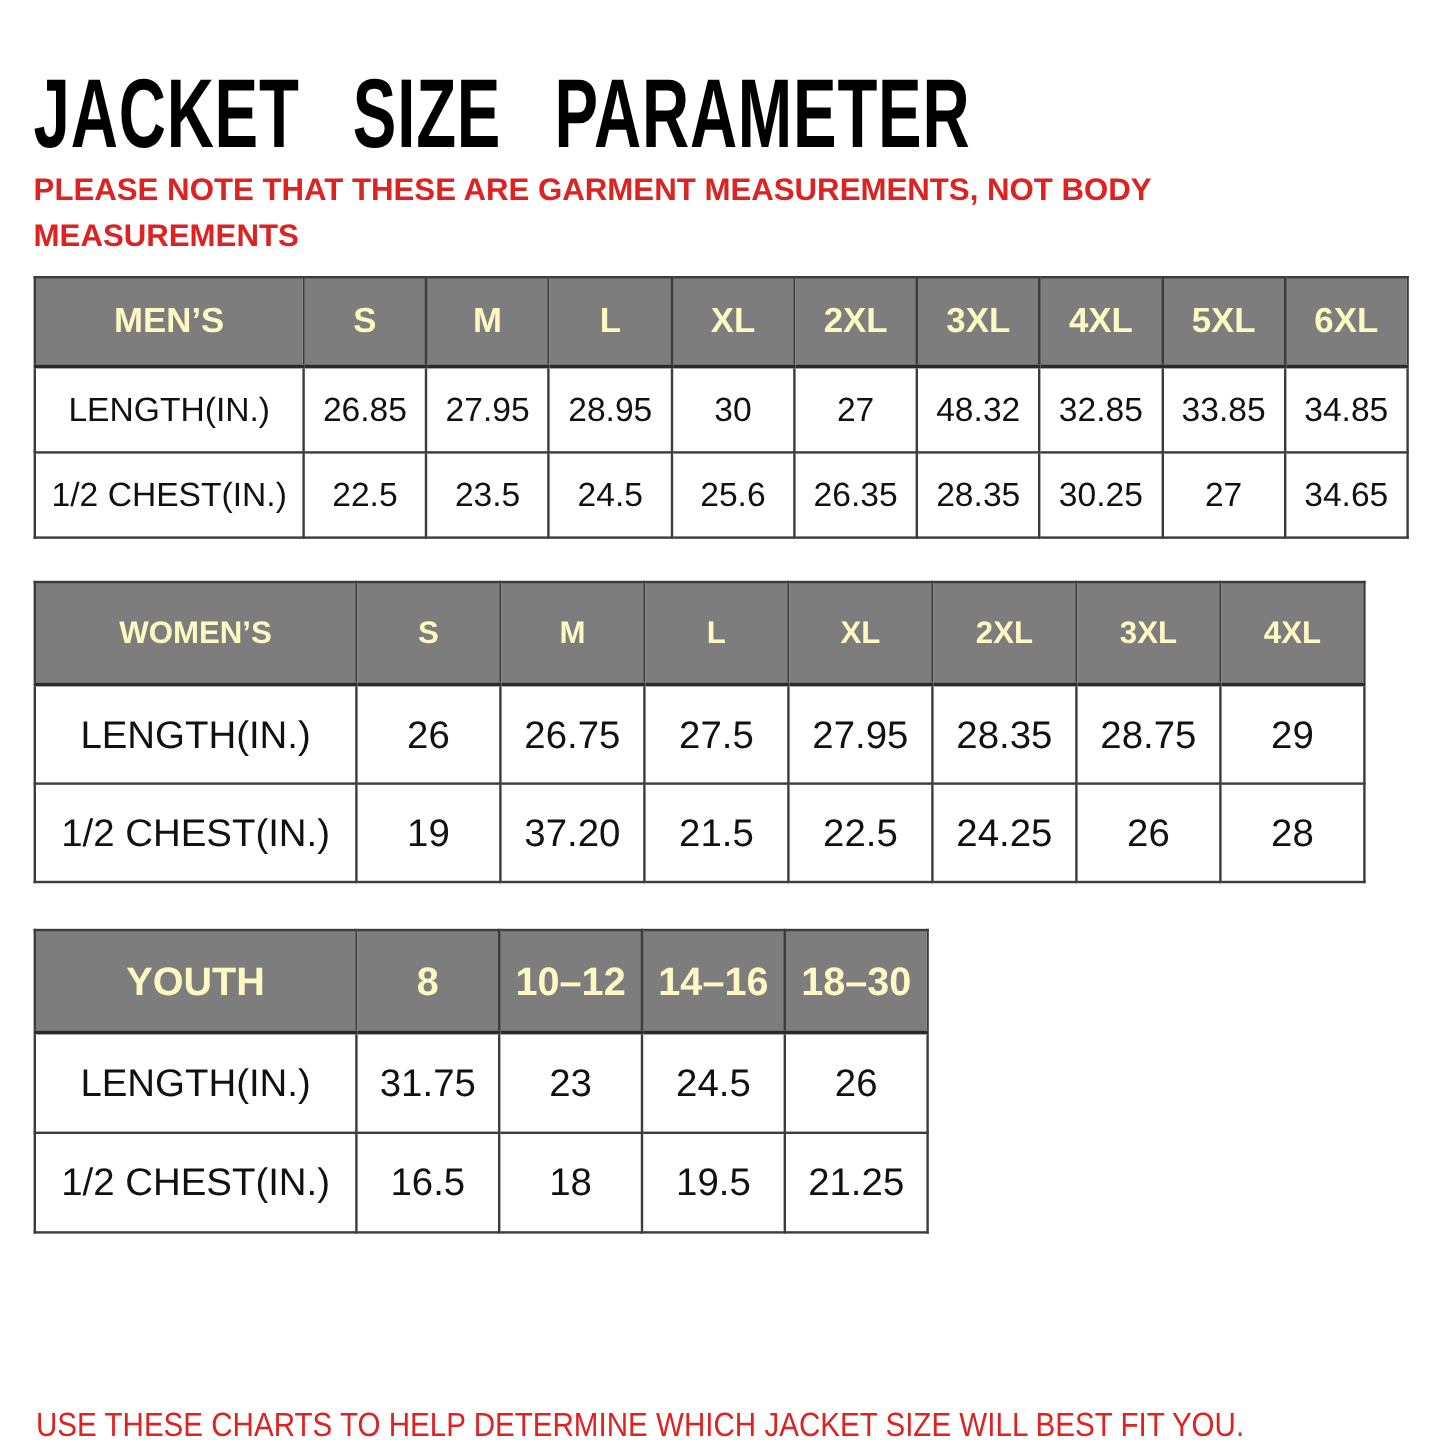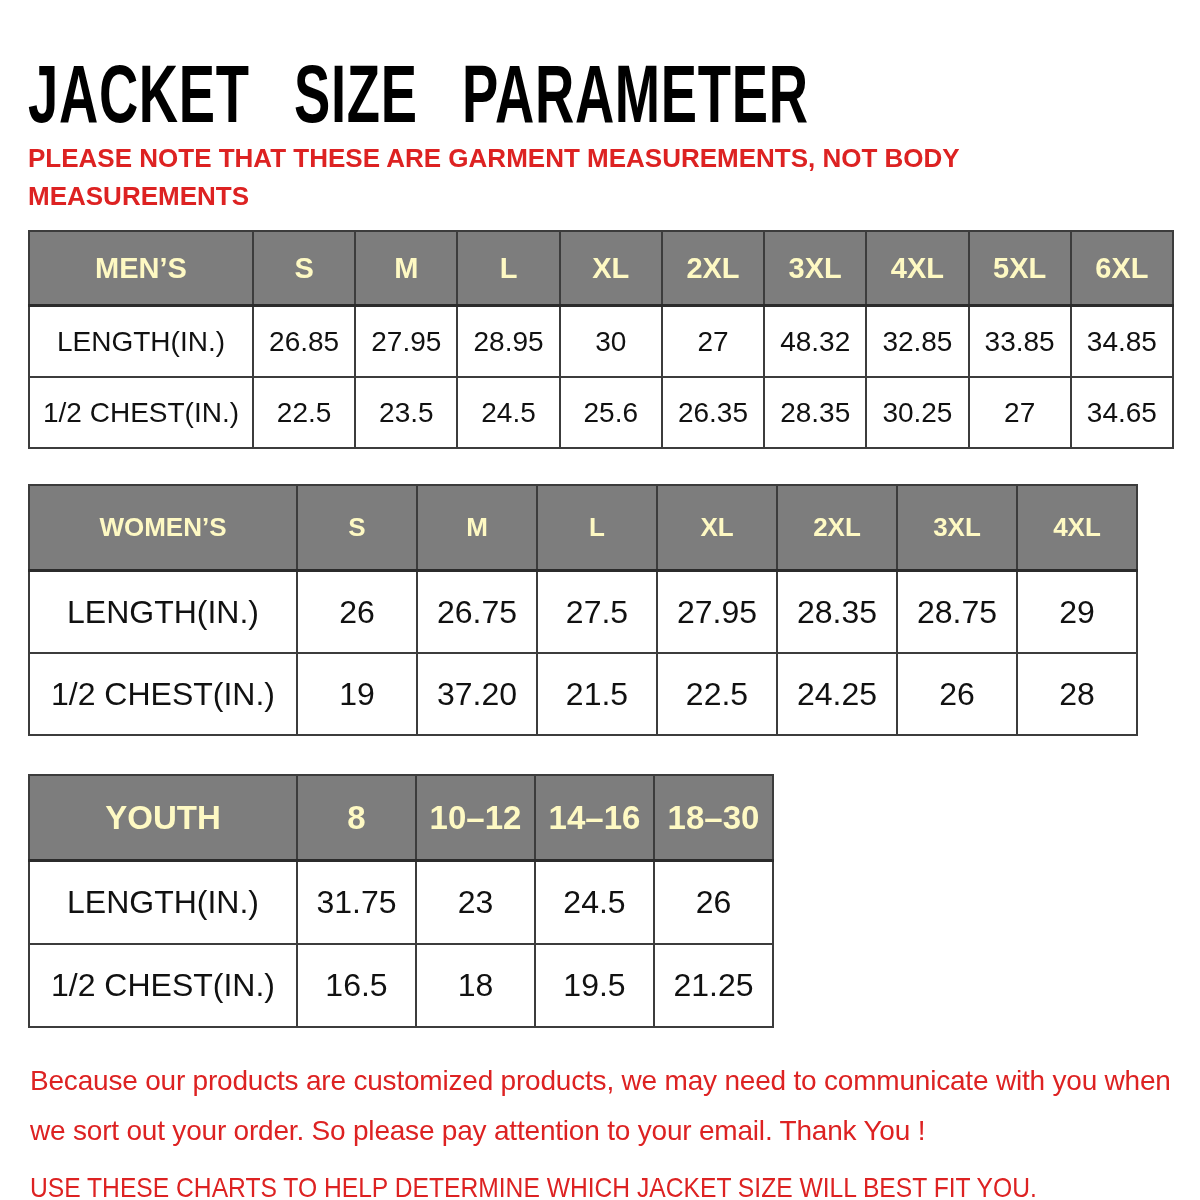--- a/index.html
+++ b/index.html
@@ -208,15 +208,14 @@
         <tr>
           <td class="col-label">1/2 CHEST(IN.)</td>
           <td>16.5</td>
           <td>18</td>
           <td>19.5</td>
           <td>21.25</td>
         </tr>
       </tbody>
     </table>
 
-  <p class="footer-para">Because our products are customized products, we may need to communicate with you when we sort out your order. So please pay attention to your email. Thank You !</p>
   <p class="footer-advice">USE THESE CHARTS TO HELP DETERMINE WHICH JACKET SIZE WILL BEST FIT YOU.</p>
 </div>
 
 </body></html>

